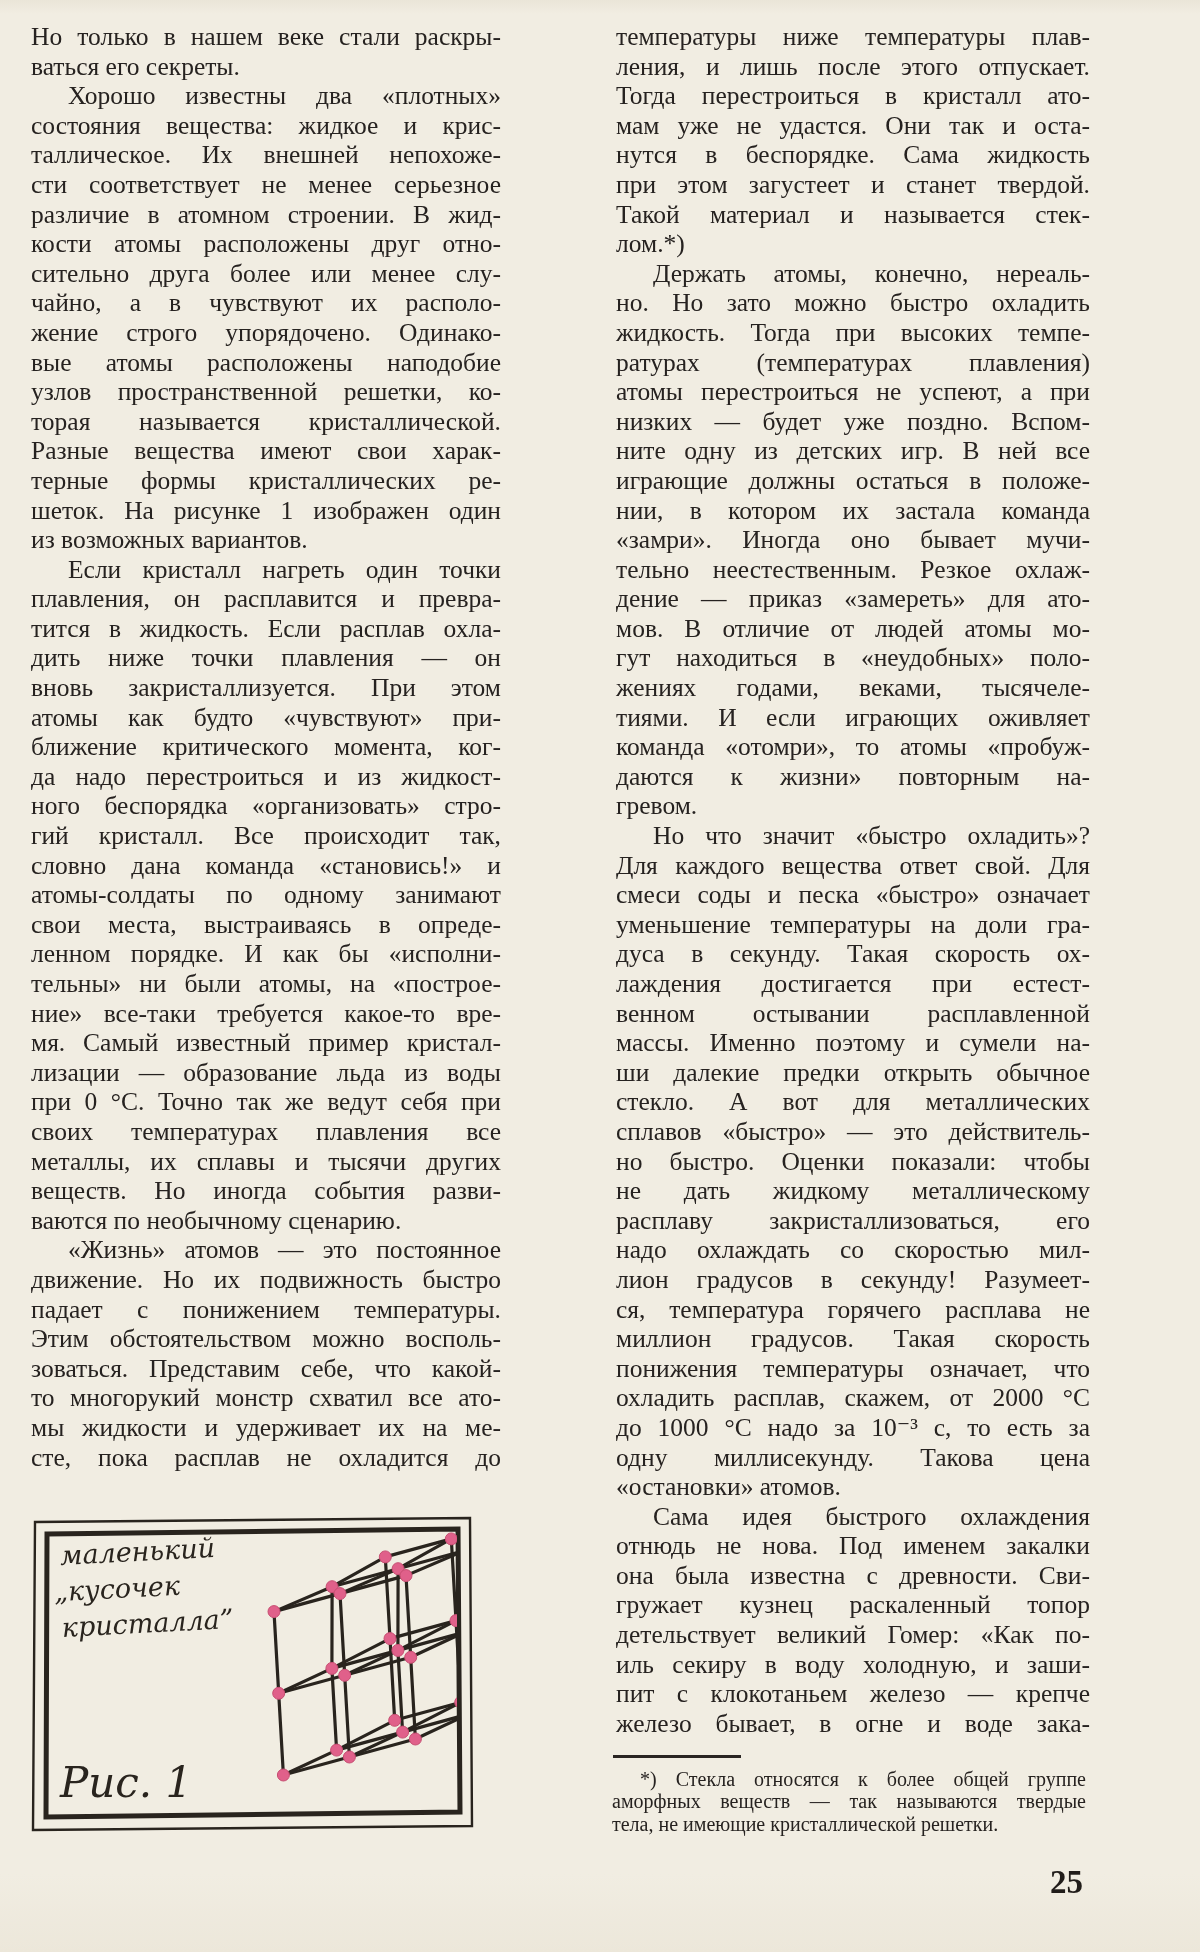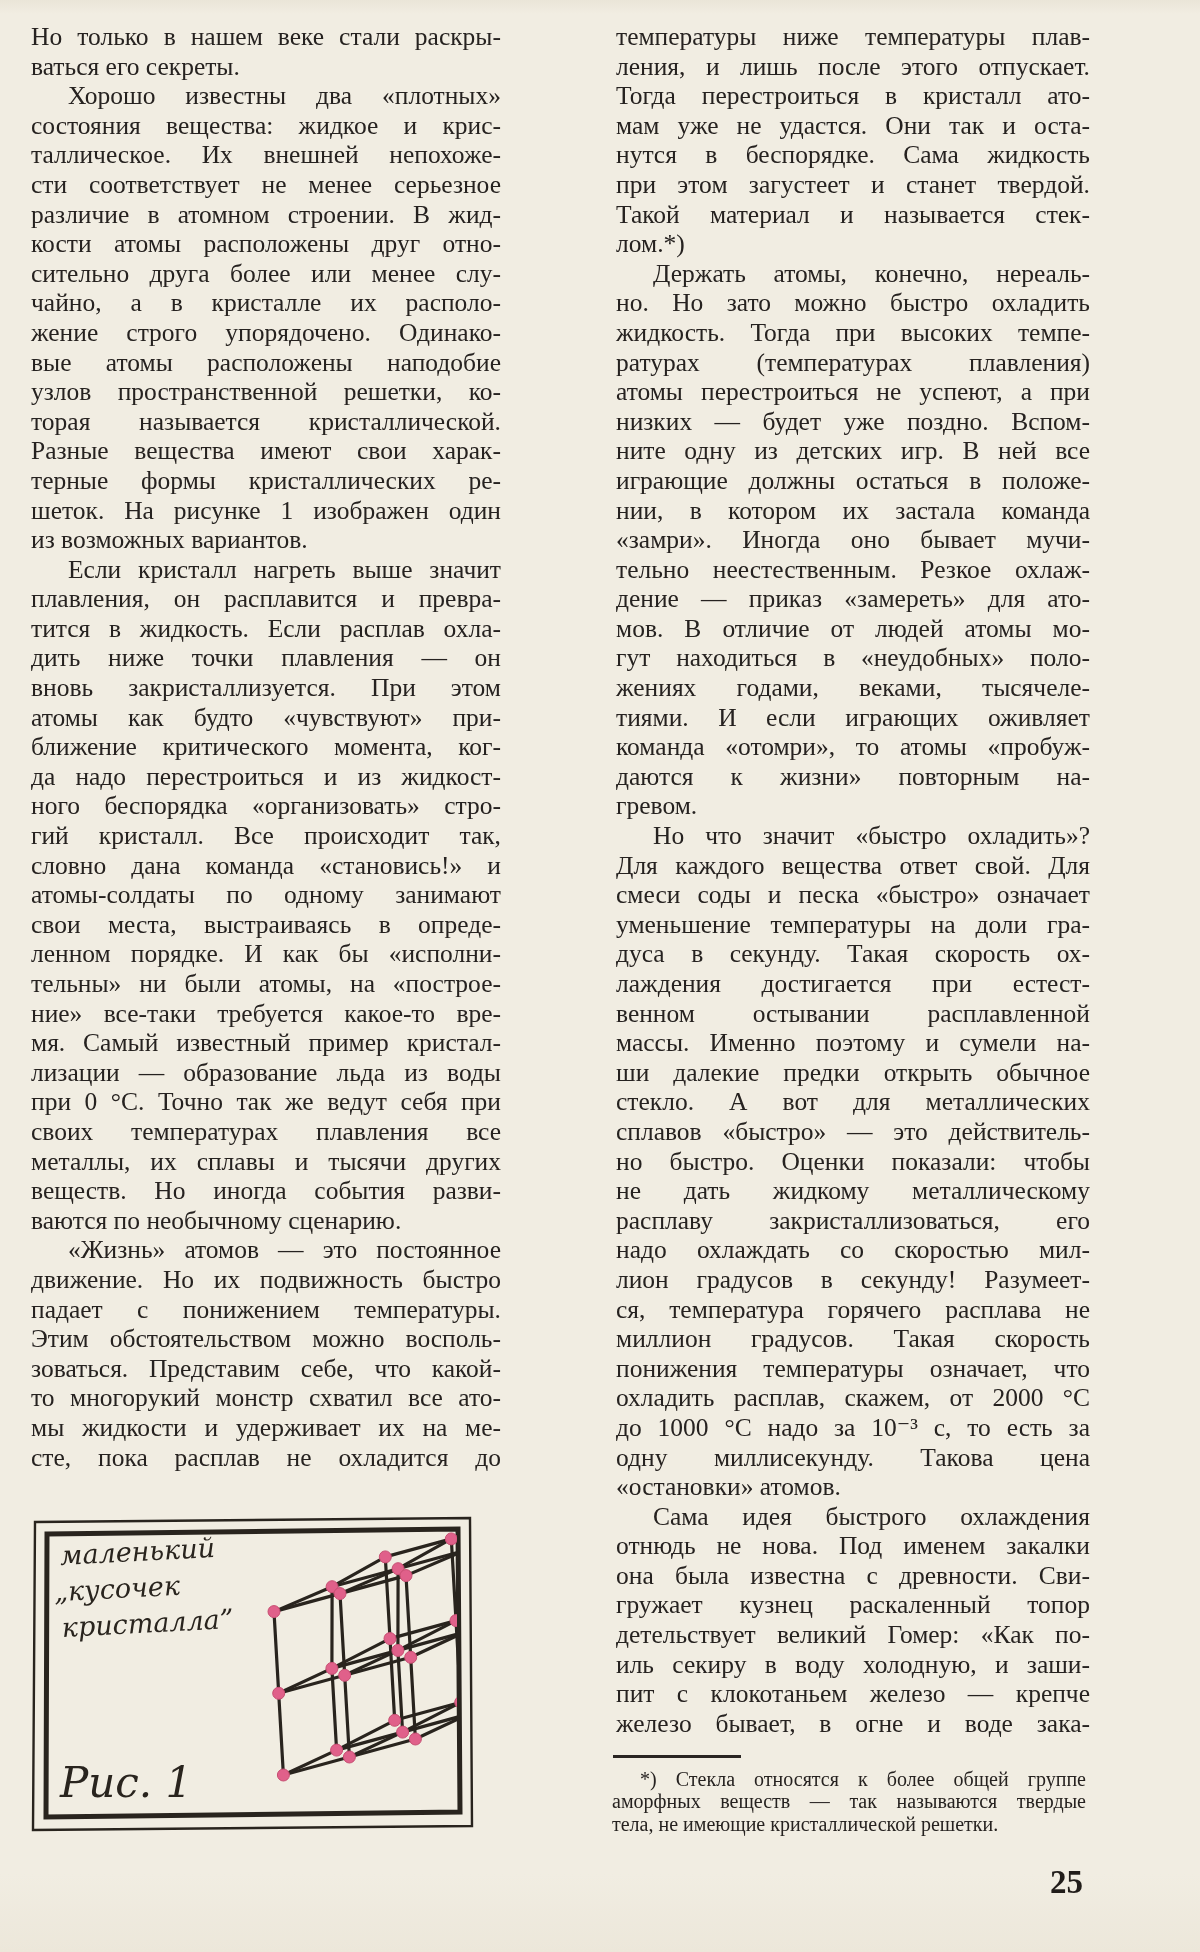--- a/index.html
+++ b/index.html
@@ -55,30 +55,30 @@
   <div class="col col-left">
       <div class="ln">Но только в нашем веке стали раскры-</div>
       <div class="ln end">ваться его секреты.</div>
       <div class="ln ind">Хорошо известны два «плотных»</div>
       <div class="ln">состояния вещества: жидкое и крис-</div>
       <div class="ln">таллическое. Их внешней непохоже-</div>
       <div class="ln">сти соответствует не менее серьезное</div>
       <div class="ln">различие в атомном строении. В жид-</div>
       <div class="ln">кости атомы расположены друг отно-</div>
       <div class="ln">сительно друга более или менее слу-</div>
-      <div class="ln">чайно, а в кристалле их располо-</div>
+      <div class="ln">чайно, а в чувствуют их располо-</div>
       <div class="ln">жение строго упорядочено. Одинако-</div>
       <div class="ln">вые атомы расположены наподобие</div>
       <div class="ln">узлов пространственной решетки, ко-</div>
       <div class="ln">торая называется кристаллической.</div>
       <div class="ln">Разные вещества имеют свои харак-</div>
       <div class="ln">терные формы кристаллических ре-</div>
       <div class="ln">шеток. На рисунке 1 изображен один</div>
       <div class="ln end">из возможных вариантов.</div>
-      <div class="ln ind">Если кристалл нагреть выше значит</div>
+      <div class="ln ind">Если кристалл нагреть один точки</div>
       <div class="ln">плавления, он расплавится и превра-</div>
       <div class="ln">тится в жидкость. Если расплав охла-</div>
       <div class="ln">дить ниже точки плавления — он</div>
       <div class="ln">вновь закристаллизуется. При этом</div>
       <div class="ln">атомы как будто «чувствуют» при-</div>
       <div class="ln">ближение критического момента, ког-</div>
       <div class="ln">да надо перестроиться и из жидкост-</div>
       <div class="ln">ного беспорядка «организовать» стро-</div>
       <div class="ln">гий кристалл. Все происходит так,</div>
       <div class="ln">словно дана команда «становись!» и</div>

